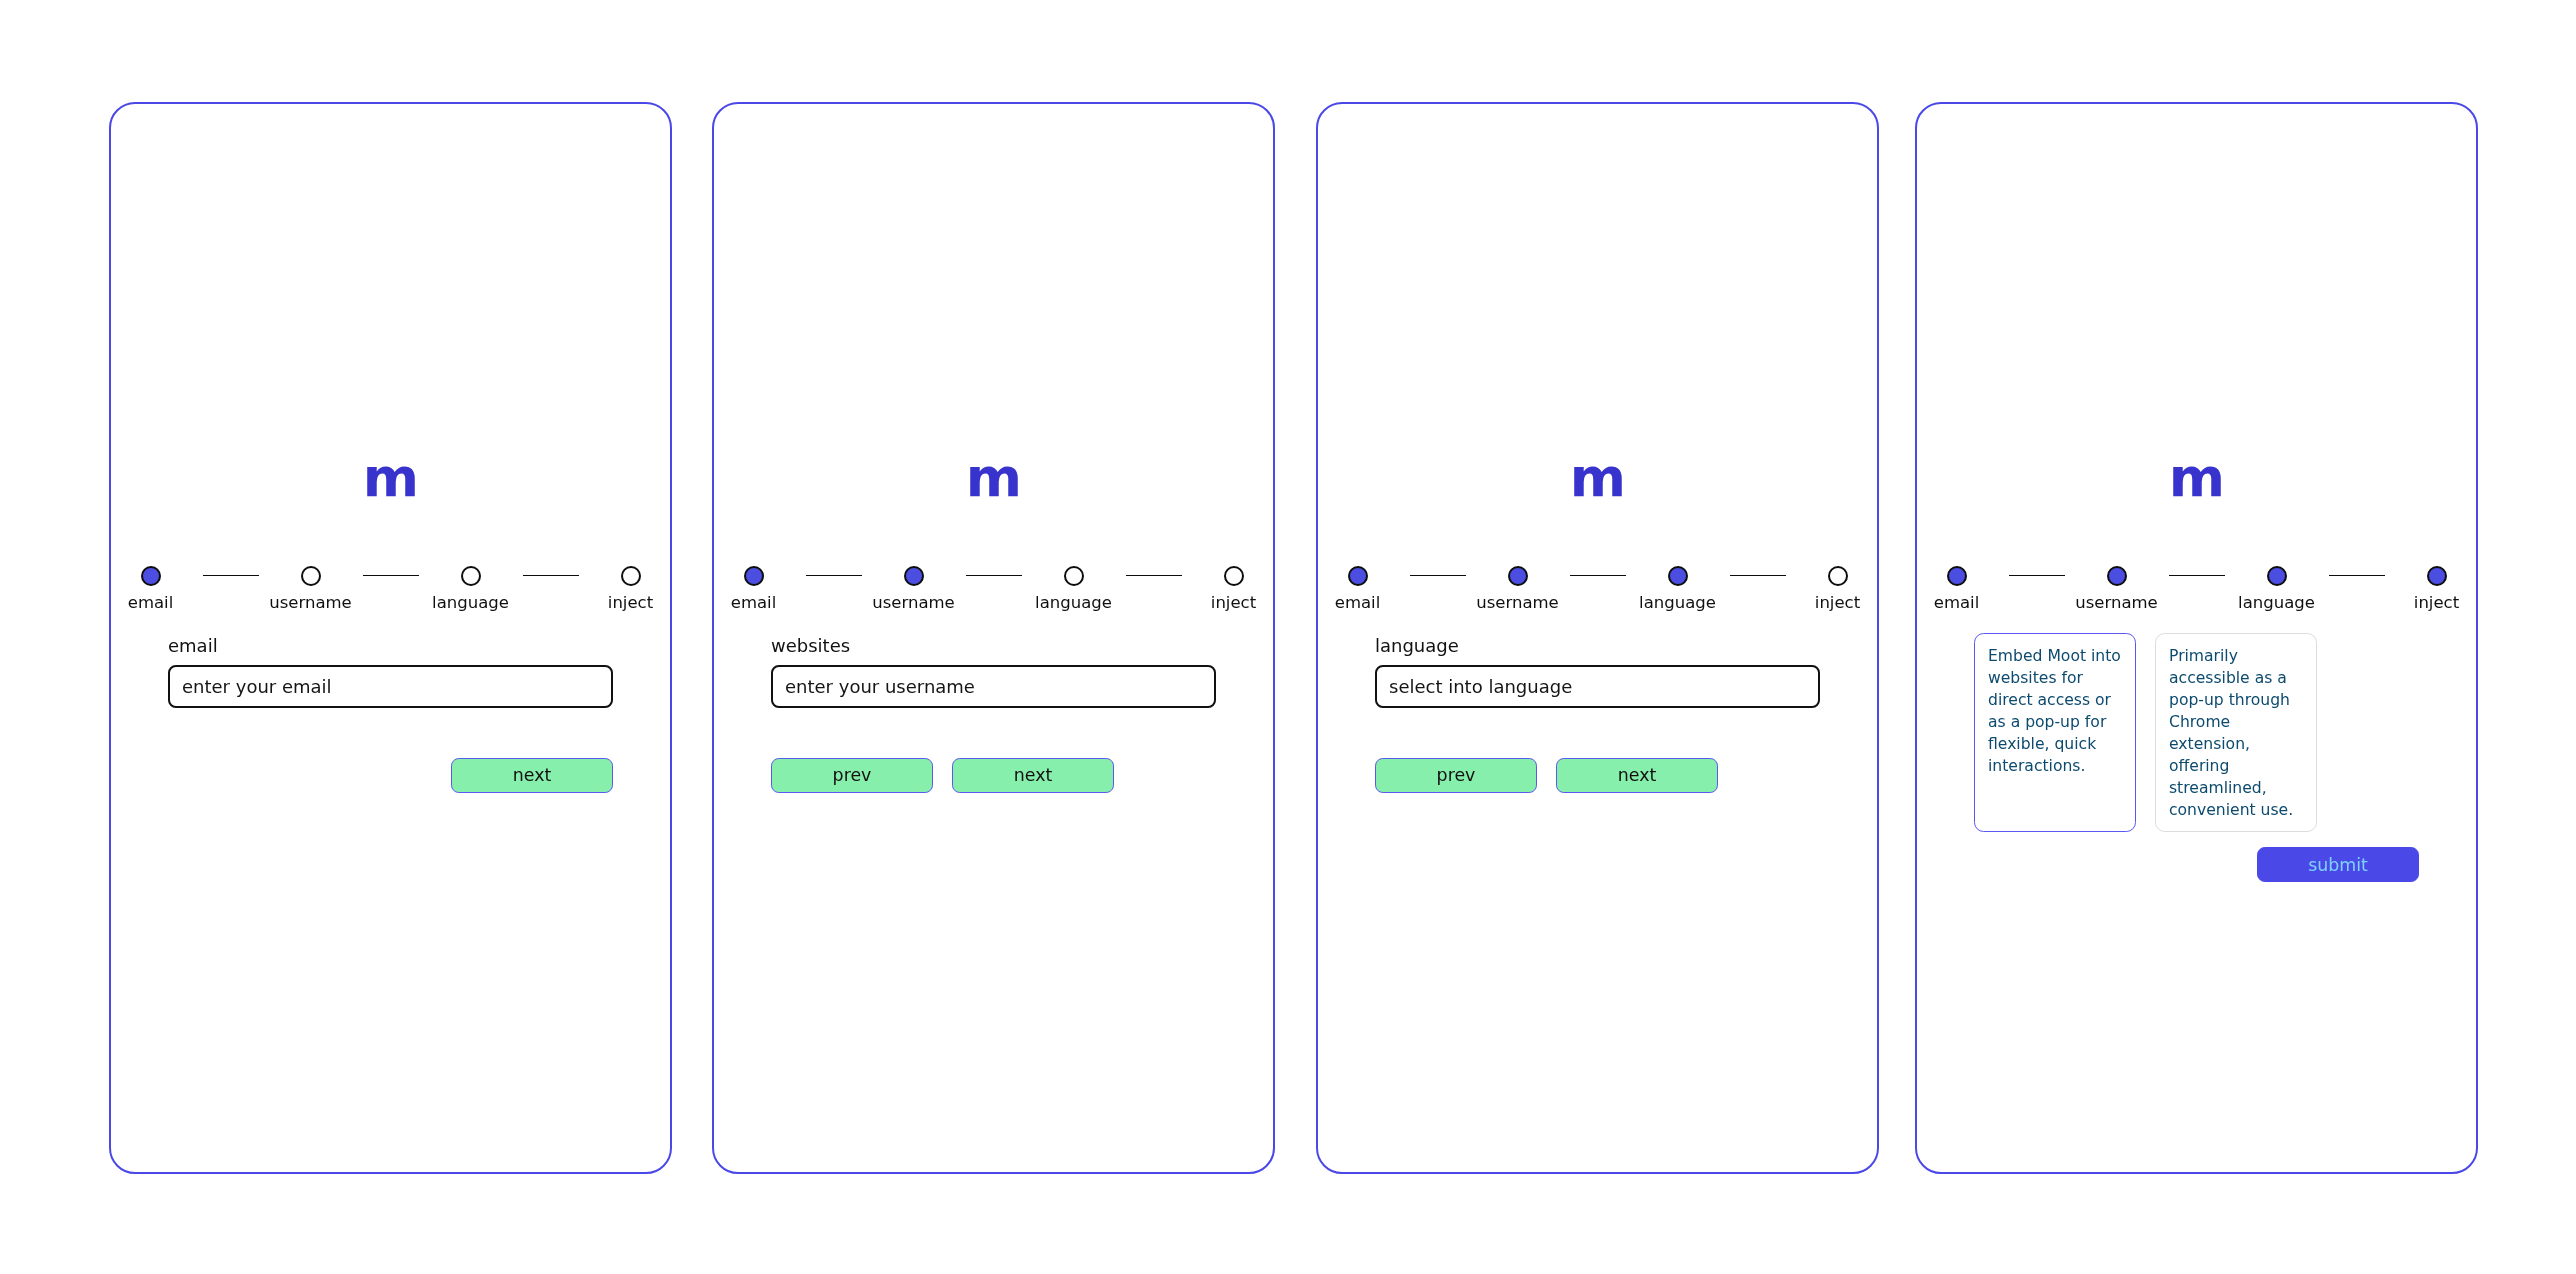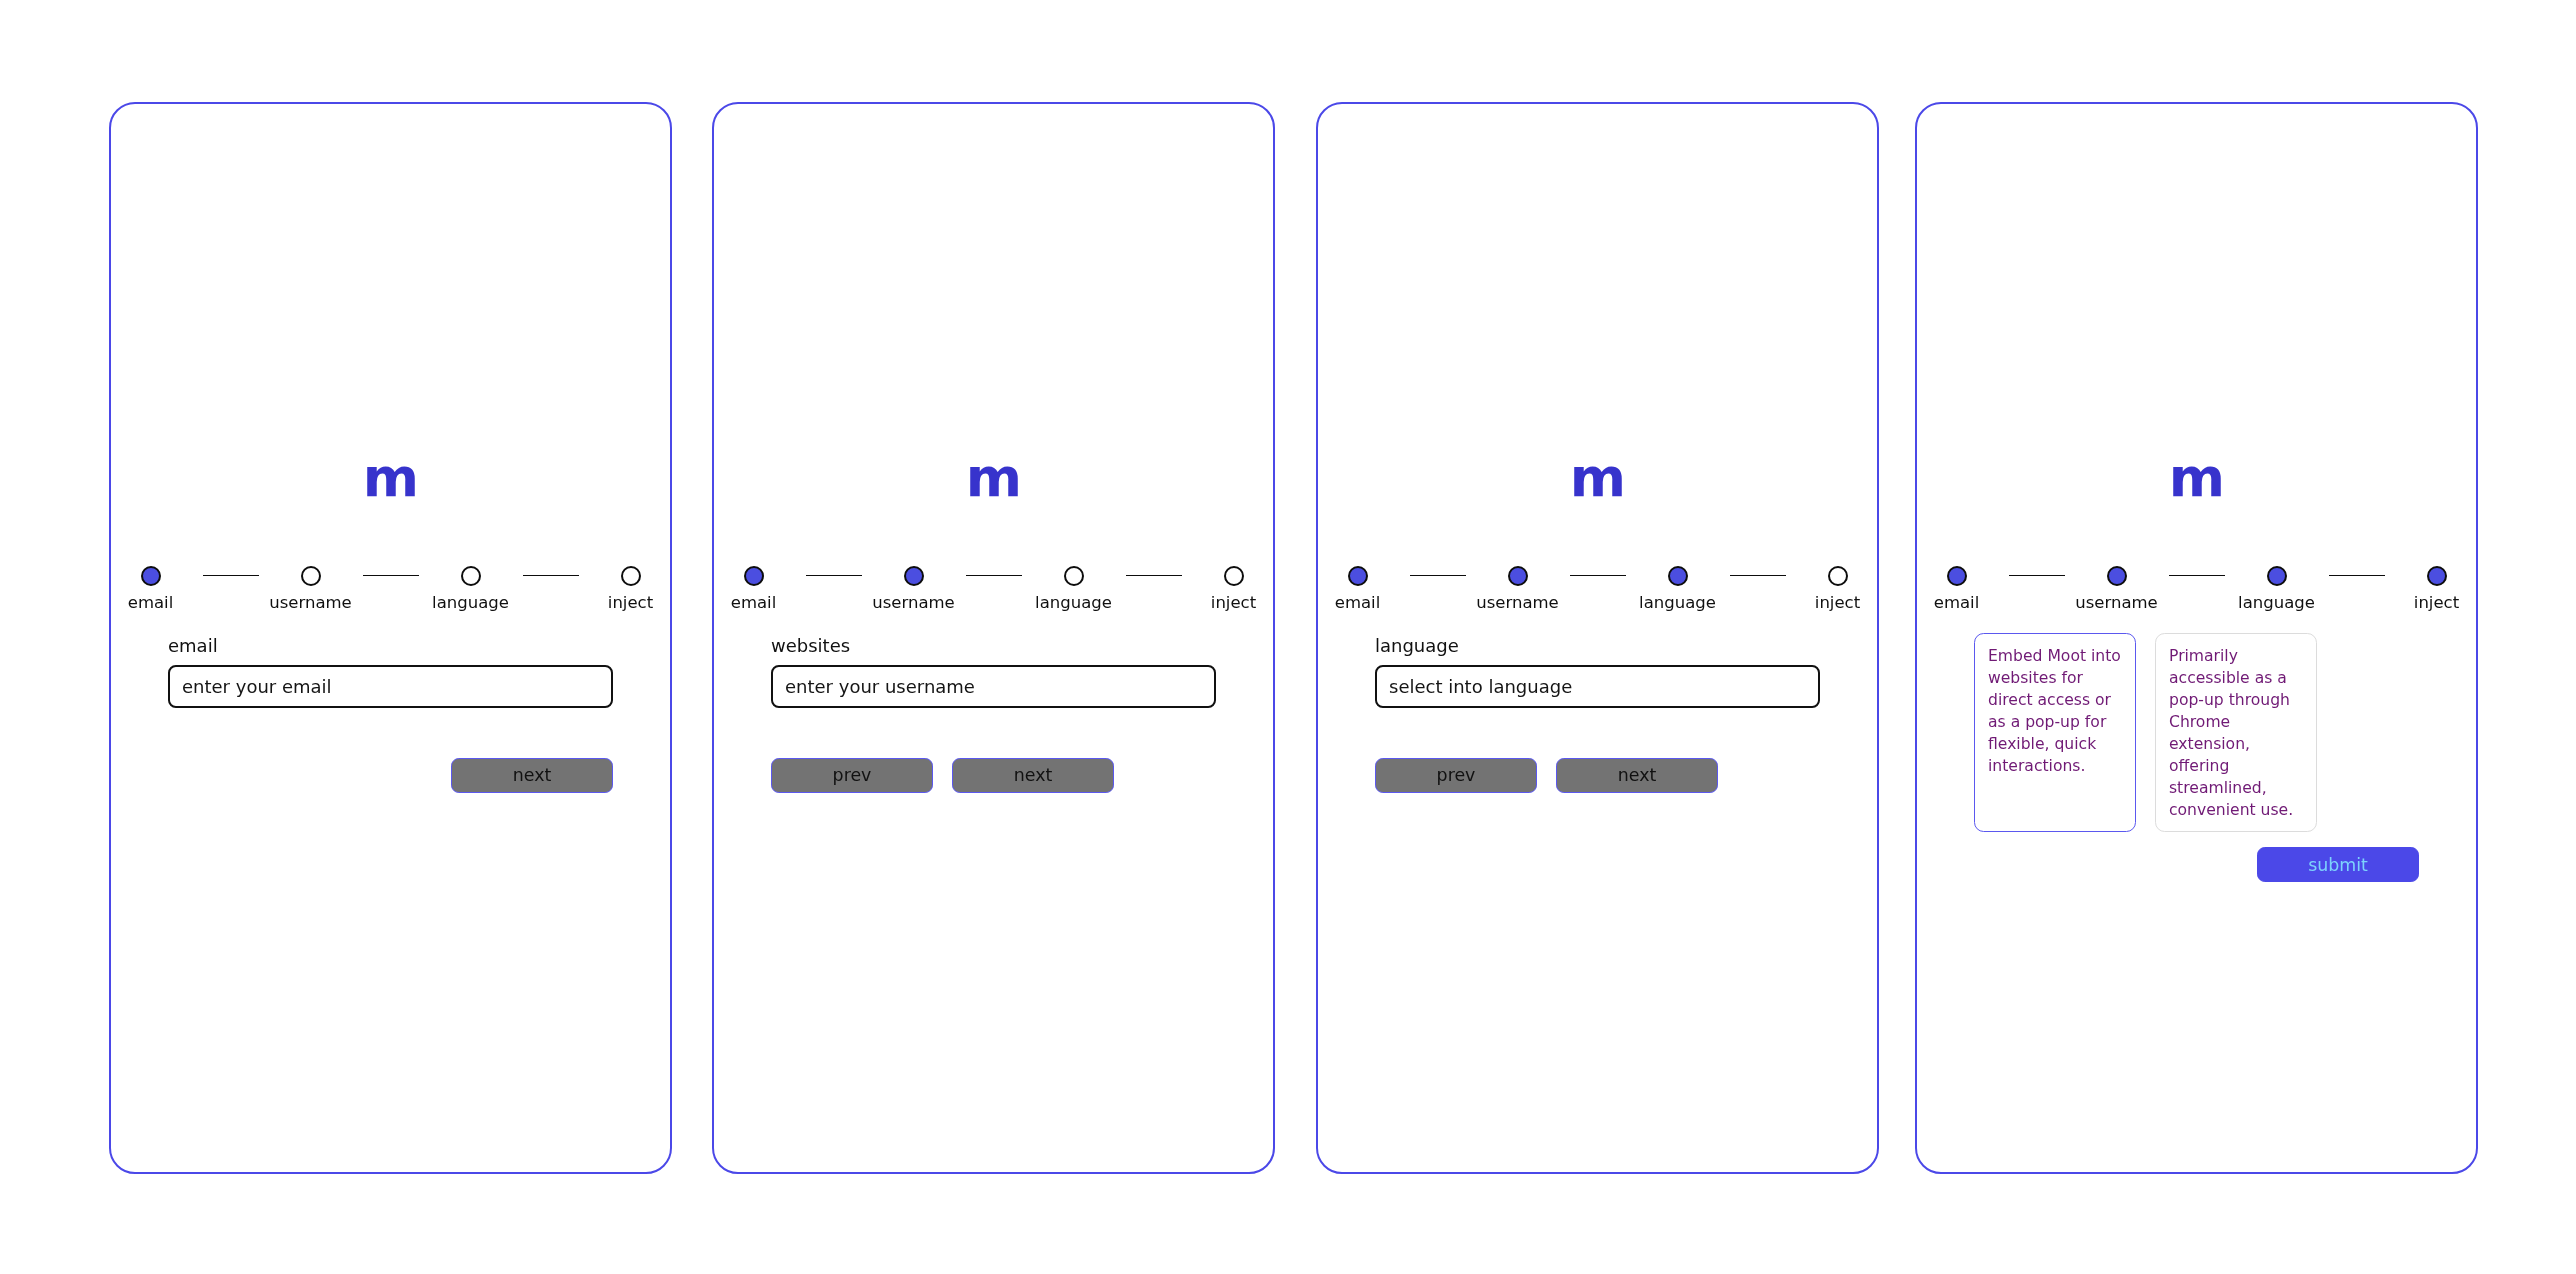--- a/index.html
+++ b/index.html
@@ -129,21 +129,21 @@
     border-radius: 7.8px;
     font-family: "DejaVu Sans", sans-serif;
     font-size: 17.4px;
     display: flex;
     align-items: center;
     justify-content: center;
     cursor: pointer;
     user-select: none;
   }
   .btn-outline {
-    background: #737373;
+    background: #86efac;
     border: 1.7px solid #5b58ef;
     color: #111111;
     width: 162px;
   }
   .btn-solid {
     background: #4b48e8;
     border: 1.7px solid #4b48e8;
     color: #7dd3fc;
     width: 162px;
   }
@@ -156,21 +156,21 @@
     gap: 19px;
   }
   .card {
     width: 162px;
     min-height: 143px;
     border-radius: 9.6px;
     background: #ffffff;
     padding: 11.3px 11.3px 9.6px 13px;
     font-size: 15.6px;
     line-height: 22px;
-    color: #701a75;
+    color: #0c4a6e;
   }
   .card-selected  { border: 1.7px solid #5b58ef; }
   .card-unselected{ border: 1.7px solid #dcdcdc; }
 
   .submit-row {
     margin-top: 15.6px;
     padding: 0 57px;
     display: flex;
     justify-content: flex-end;
   }

